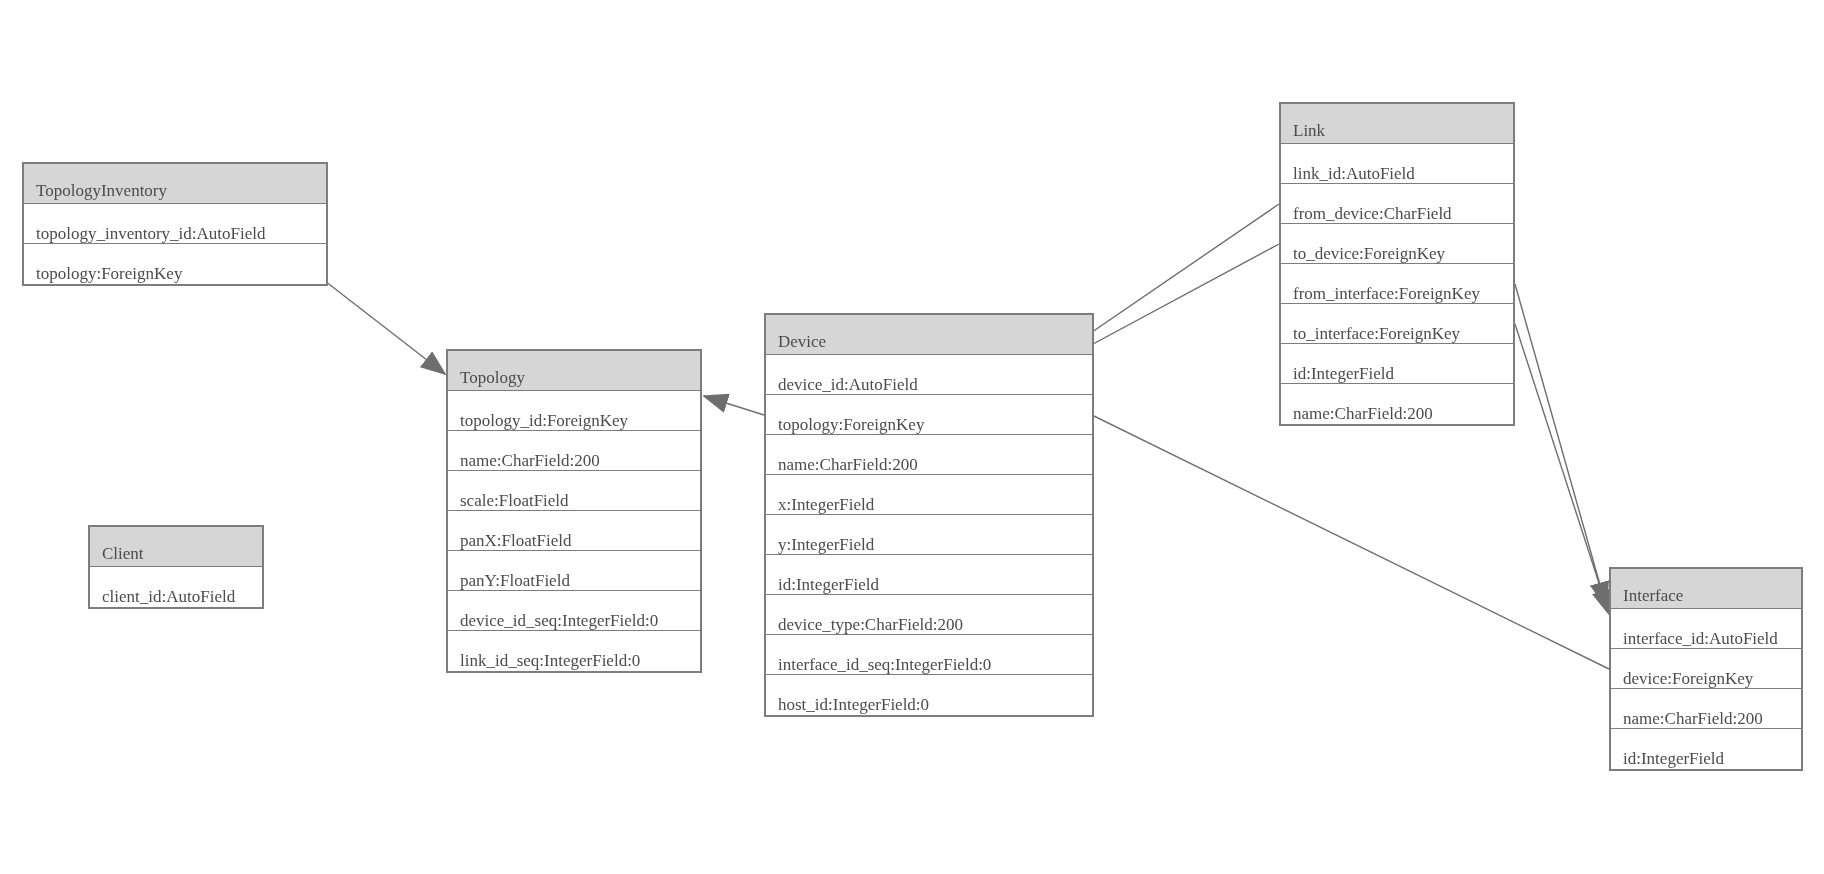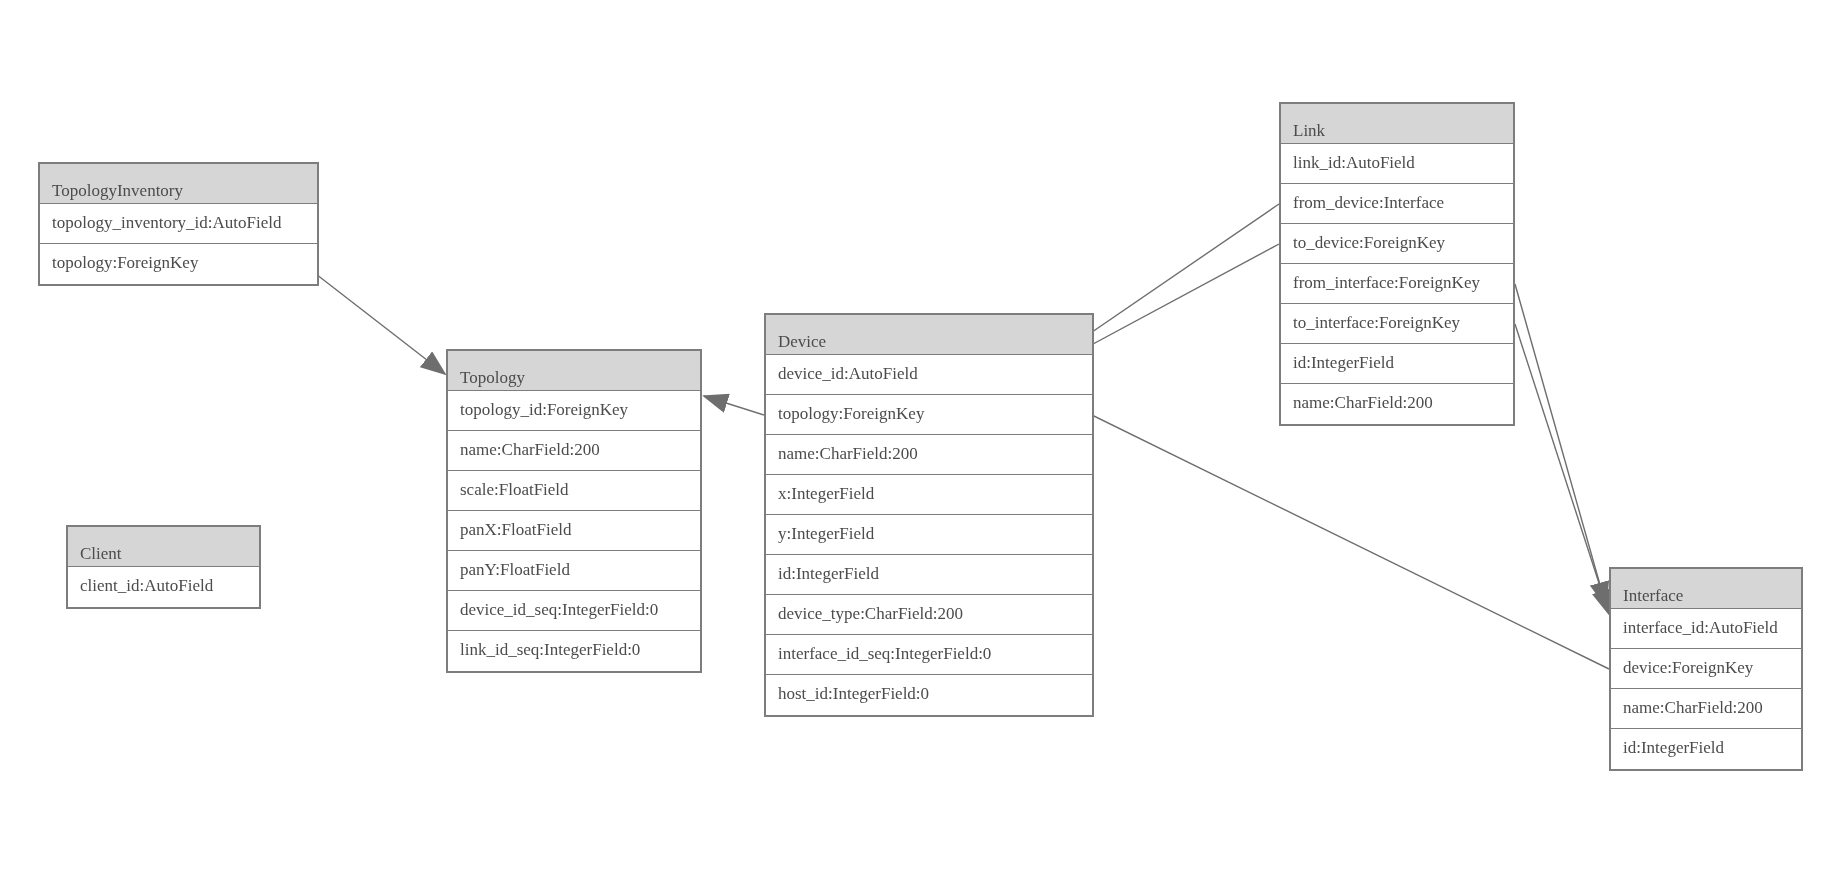--- a/index.html
+++ b/index.html
@@ -36,21 +36,21 @@
     padding: 8px 12px;
     background: var(--header-bg, #d6d6d6);
     border-bottom: 1.5px solid var(--border-color, #7d7d7d);
     box-sizing: border-box;
     white-space: nowrap;
     overflow: hidden;
   }
   .entity-row {
     height: 40px;
     line-height: 38px;
-    padding: 0 12px;
+    padding: 11px 12px;
     box-sizing: border-box;
     border-bottom: 1.5px solid var(--border-color, #7d7d7d);
     background: var(--row-bg, #ffffff);
     white-space: nowrap;
     overflow: hidden;
   }
   .entity-row:last-child {
     border-bottom: none;
   }
 </style>
@@ -68,55 +68,55 @@
         <line x1="303" y1="264" x2="445" y2="374" stroke="#6e6e6e" stroke-width="1.4" marker-end="url(#arrow)"></line>
         <line x1="764" y1="415" x2="704" y2="396" stroke="#6e6e6e" stroke-width="1.4" marker-end="url(#arrow)"></line>
         <line x1="1279" y1="204" x2="1041" y2="367" stroke="#6e6e6e" stroke-width="1.4" marker-end="url(#arrow)"></line>
         <line x1="1279" y1="244" x2="1041" y2="372" stroke="#6e6e6e" stroke-width="1.4" marker-end="url(#arrow)"></line>
         <line x1="1515" y1="284" x2="1606" y2="606" stroke="#6e6e6e" stroke-width="1.4" marker-end="url(#arrow)"></line>
         <line x1="1515" y1="324" x2="1609" y2="614" stroke="#6e6e6e" stroke-width="1.4" marker-end="url(#arrow)"></line>
         <line x1="1609" y1="669" x2="1041" y2="390" stroke="#6e6e6e" stroke-width="1.4" marker-end="url(#arrow)"></line>
       </g>
   </svg>
   <div id="entities">
-      <div class="entity" style="left: 38px; top: 162px; width: 281px;">
+      <div class="entity" style="left: 22px; top: 162px; width: 306px;">
         <div class="entity-header">TopologyInventory</div>
         <div class="entity-row">topology_inventory_id:AutoField</div>
         <div class="entity-row">topology:ForeignKey</div>
       </div>
       <div class="entity" style="left: 446px; top: 317px; width: 256px; margin-top: 32px;">
         <div class="entity-header">Topology</div>
         <div class="entity-row">topology_id:ForeignKey</div>
         <div class="entity-row">name:CharField:200</div>
         <div class="entity-row">scale:FloatField</div>
         <div class="entity-row">panX:FloatField</div>
         <div class="entity-row">panY:FloatField</div>
         <div class="entity-row">device_id_seq:IntegerField:0</div>
         <div class="entity-row">link_id_seq:IntegerField:0</div>
       </div>
-      <div class="entity" style="left: 66px; top: 525px; width: 195px;">
+      <div class="entity" style="left: 88px; top: 525px; width: 176px;">
         <div class="entity-header">Client</div>
         <div class="entity-row">client_id:AutoField</div>
       </div>
       <div class="entity" style="left: 764px; top: 313px; width: 330px;">
         <div class="entity-header">Device</div>
         <div class="entity-row">device_id:AutoField</div>
         <div class="entity-row">topology:ForeignKey</div>
         <div class="entity-row">name:CharField:200</div>
         <div class="entity-row">x:IntegerField</div>
         <div class="entity-row">y:IntegerField</div>
         <div class="entity-row">id:IntegerField</div>
         <div class="entity-row">device_type:CharField:200</div>
         <div class="entity-row">interface_id_seq:IntegerField:0</div>
         <div class="entity-row">host_id:IntegerField:0</div>
       </div>
       <div class="entity" style="left: 1279px; top: 102px; width: 236px;">
         <div class="entity-header">Link</div>
         <div class="entity-row">link_id:AutoField</div>
-        <div class="entity-row">from_device:Interface</div>
+        <div class="entity-row">from_device:CharField</div>
         <div class="entity-row">to_device:ForeignKey</div>
         <div class="entity-row">from_interface:ForeignKey</div>
         <div class="entity-row">to_interface:ForeignKey</div>
         <div class="entity-row">id:IntegerField</div>
         <div class="entity-row">name:CharField:200</div>
       </div>
       <div class="entity" style="left: 1609px; top: 567px; width: 194px;">
         <div class="entity-header">Interface</div>
         <div class="entity-row">interface_id:AutoField</div>
         <div class="entity-row">device:ForeignKey</div>

